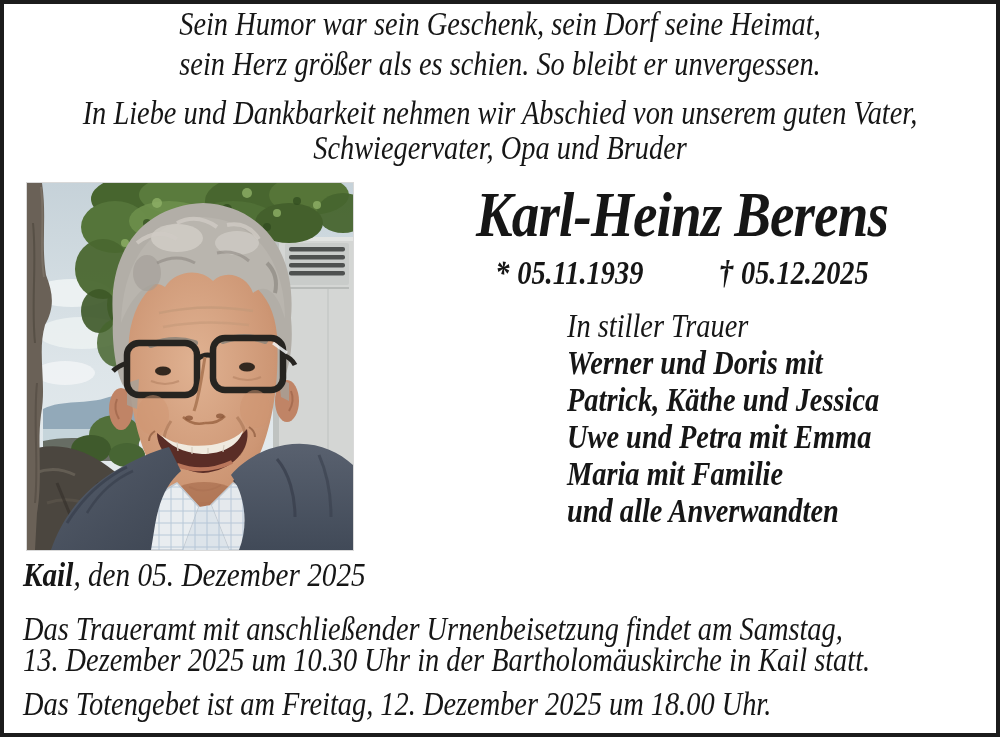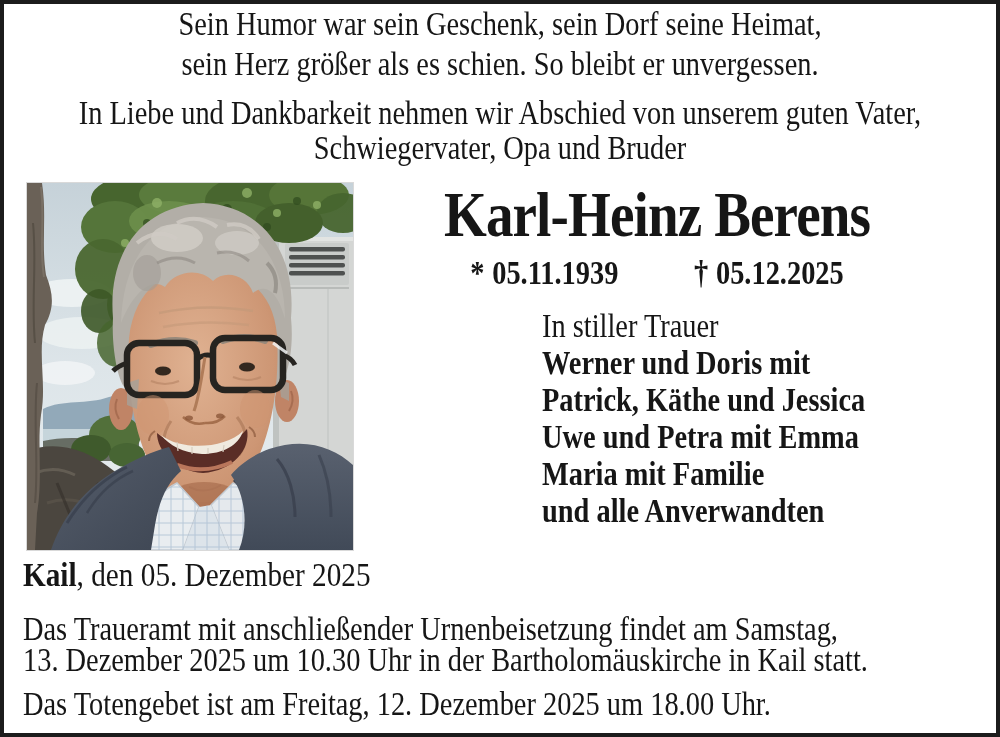--- a/index.html
+++ b/index.html
@@ -1,30 +1,30 @@
 <!DOCTYPE html>
 <html><head>
 <meta charset="utf-8">
 <style>
   html,body{margin:0;padding:0;background:#ffffff;}
   .sheet{
     position:relative;width:1000px;height:737px;background:#ffffff;
     box-shadow:inset 0 0 0 4px #1c1c1c;
     font-family:"Liberation Serif","DejaVu Serif",serif;
-    color:#161616;overflow:hidden;
+    color:#161616;overflow:hidden;font-style:italic;
   }
   .cxc{transform:scaleX(.86);transform-origin:center top;}
   .cxl{transform:scaleX(.86);transform-origin:left top;}
   .epigraph{position:absolute;left:0;top:4px;width:1000px;text-align:center;
     font-size:33px;line-height:40px;white-space:nowrap;}
   .intro{position:absolute;left:0;top:96px;width:1000px;text-align:center;
     font-size:33px;line-height:35px;white-space:nowrap;}
   .photo{position:absolute;left:27px;top:183px;width:326px;height:367px;outline:1px solid #d9d9d9;}
   .photo svg{display:block;}
-  .right-col{position:absolute;left:340px;top:183px;width:634px;height:367px;}
+  .right-col{position:absolute;left:365px;top:183px;width:634px;height:367px;}
   .name{position:absolute;left:0;top:0;width:100%;text-align:center;
     font-size:64px;font-weight:bold;line-height:64px;letter-spacing:-1px;white-space:nowrap;}
   .dates{position:absolute;left:0;top:74px;width:100%;display:flex;justify-content:center;
     gap:88px;font-size:33px;font-weight:bold;line-height:33px;white-space:nowrap;}
   .date-symbol{display:inline-block;margin-right:9px;}
   .mourning{position:absolute;left:202px;top:125px;font-size:33px;line-height:37px;white-space:nowrap;}
   .mourner{font-weight:bold;}
   .dateline{position:absolute;left:23px;top:558px;font-size:34px;line-height:34px;white-space:nowrap;}
   .dateline .place{font-weight:bold;}
   .para1{position:absolute;left:23px;top:614px;font-size:33px;line-height:31px;white-space:nowrap;}

